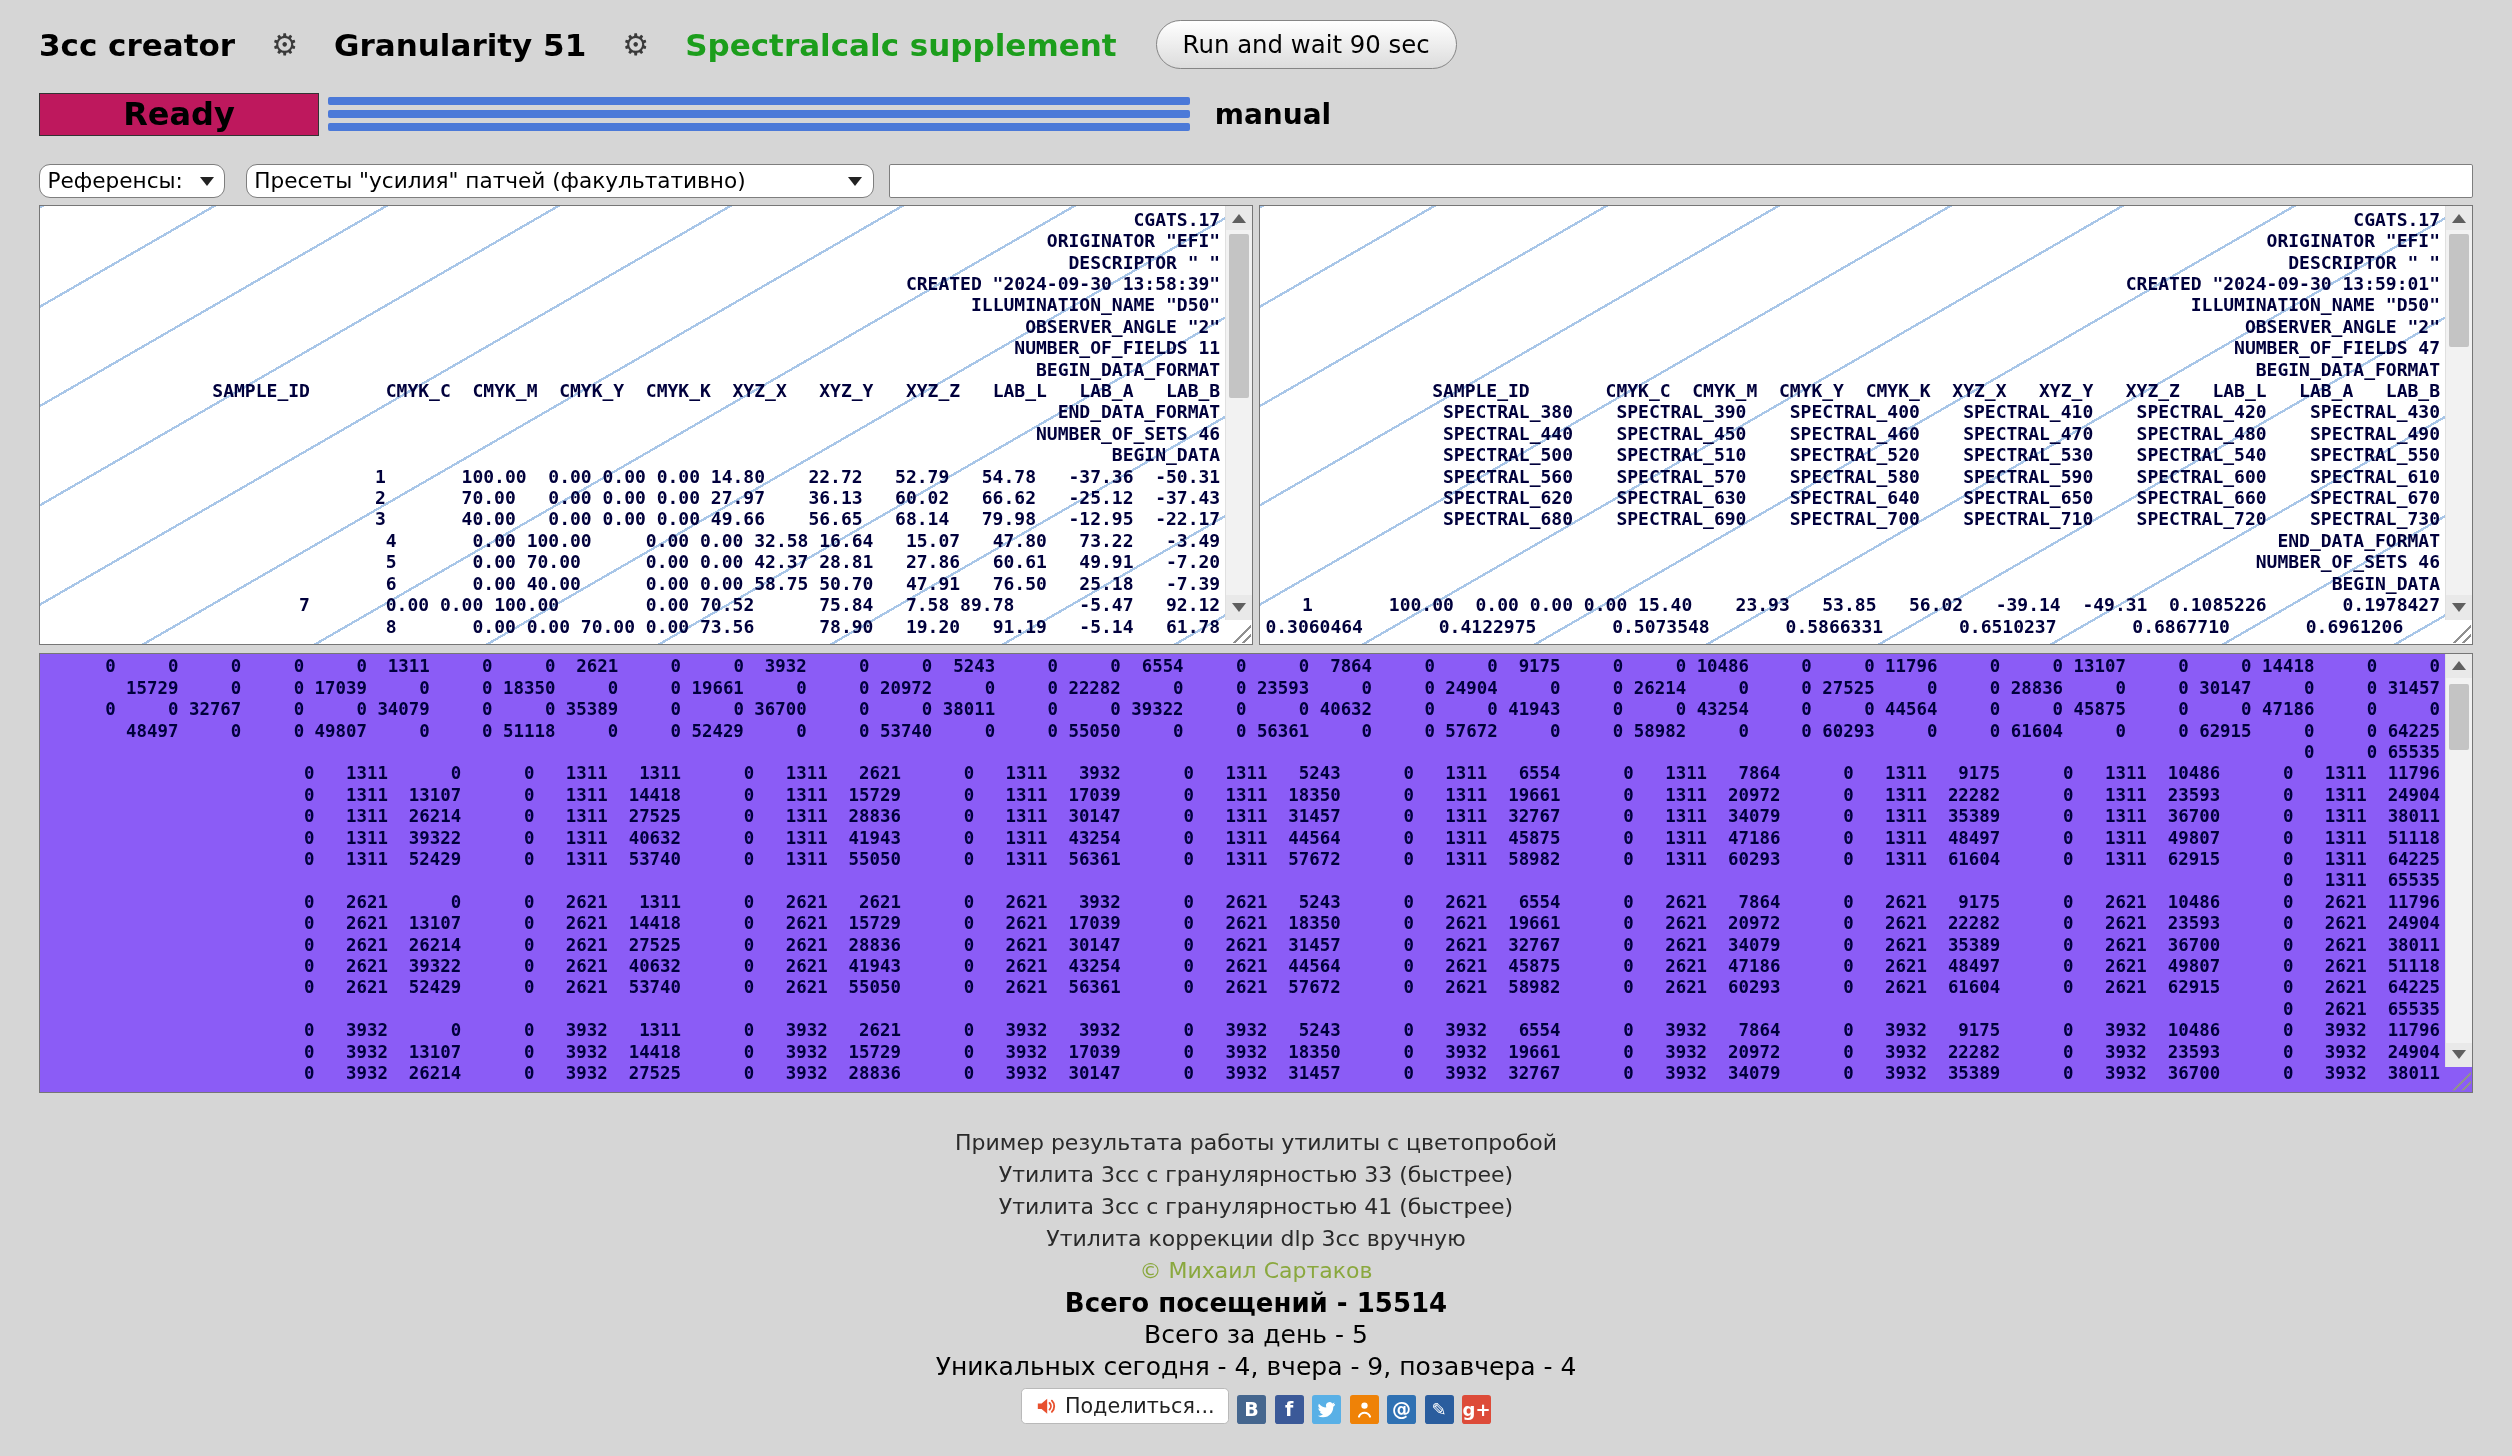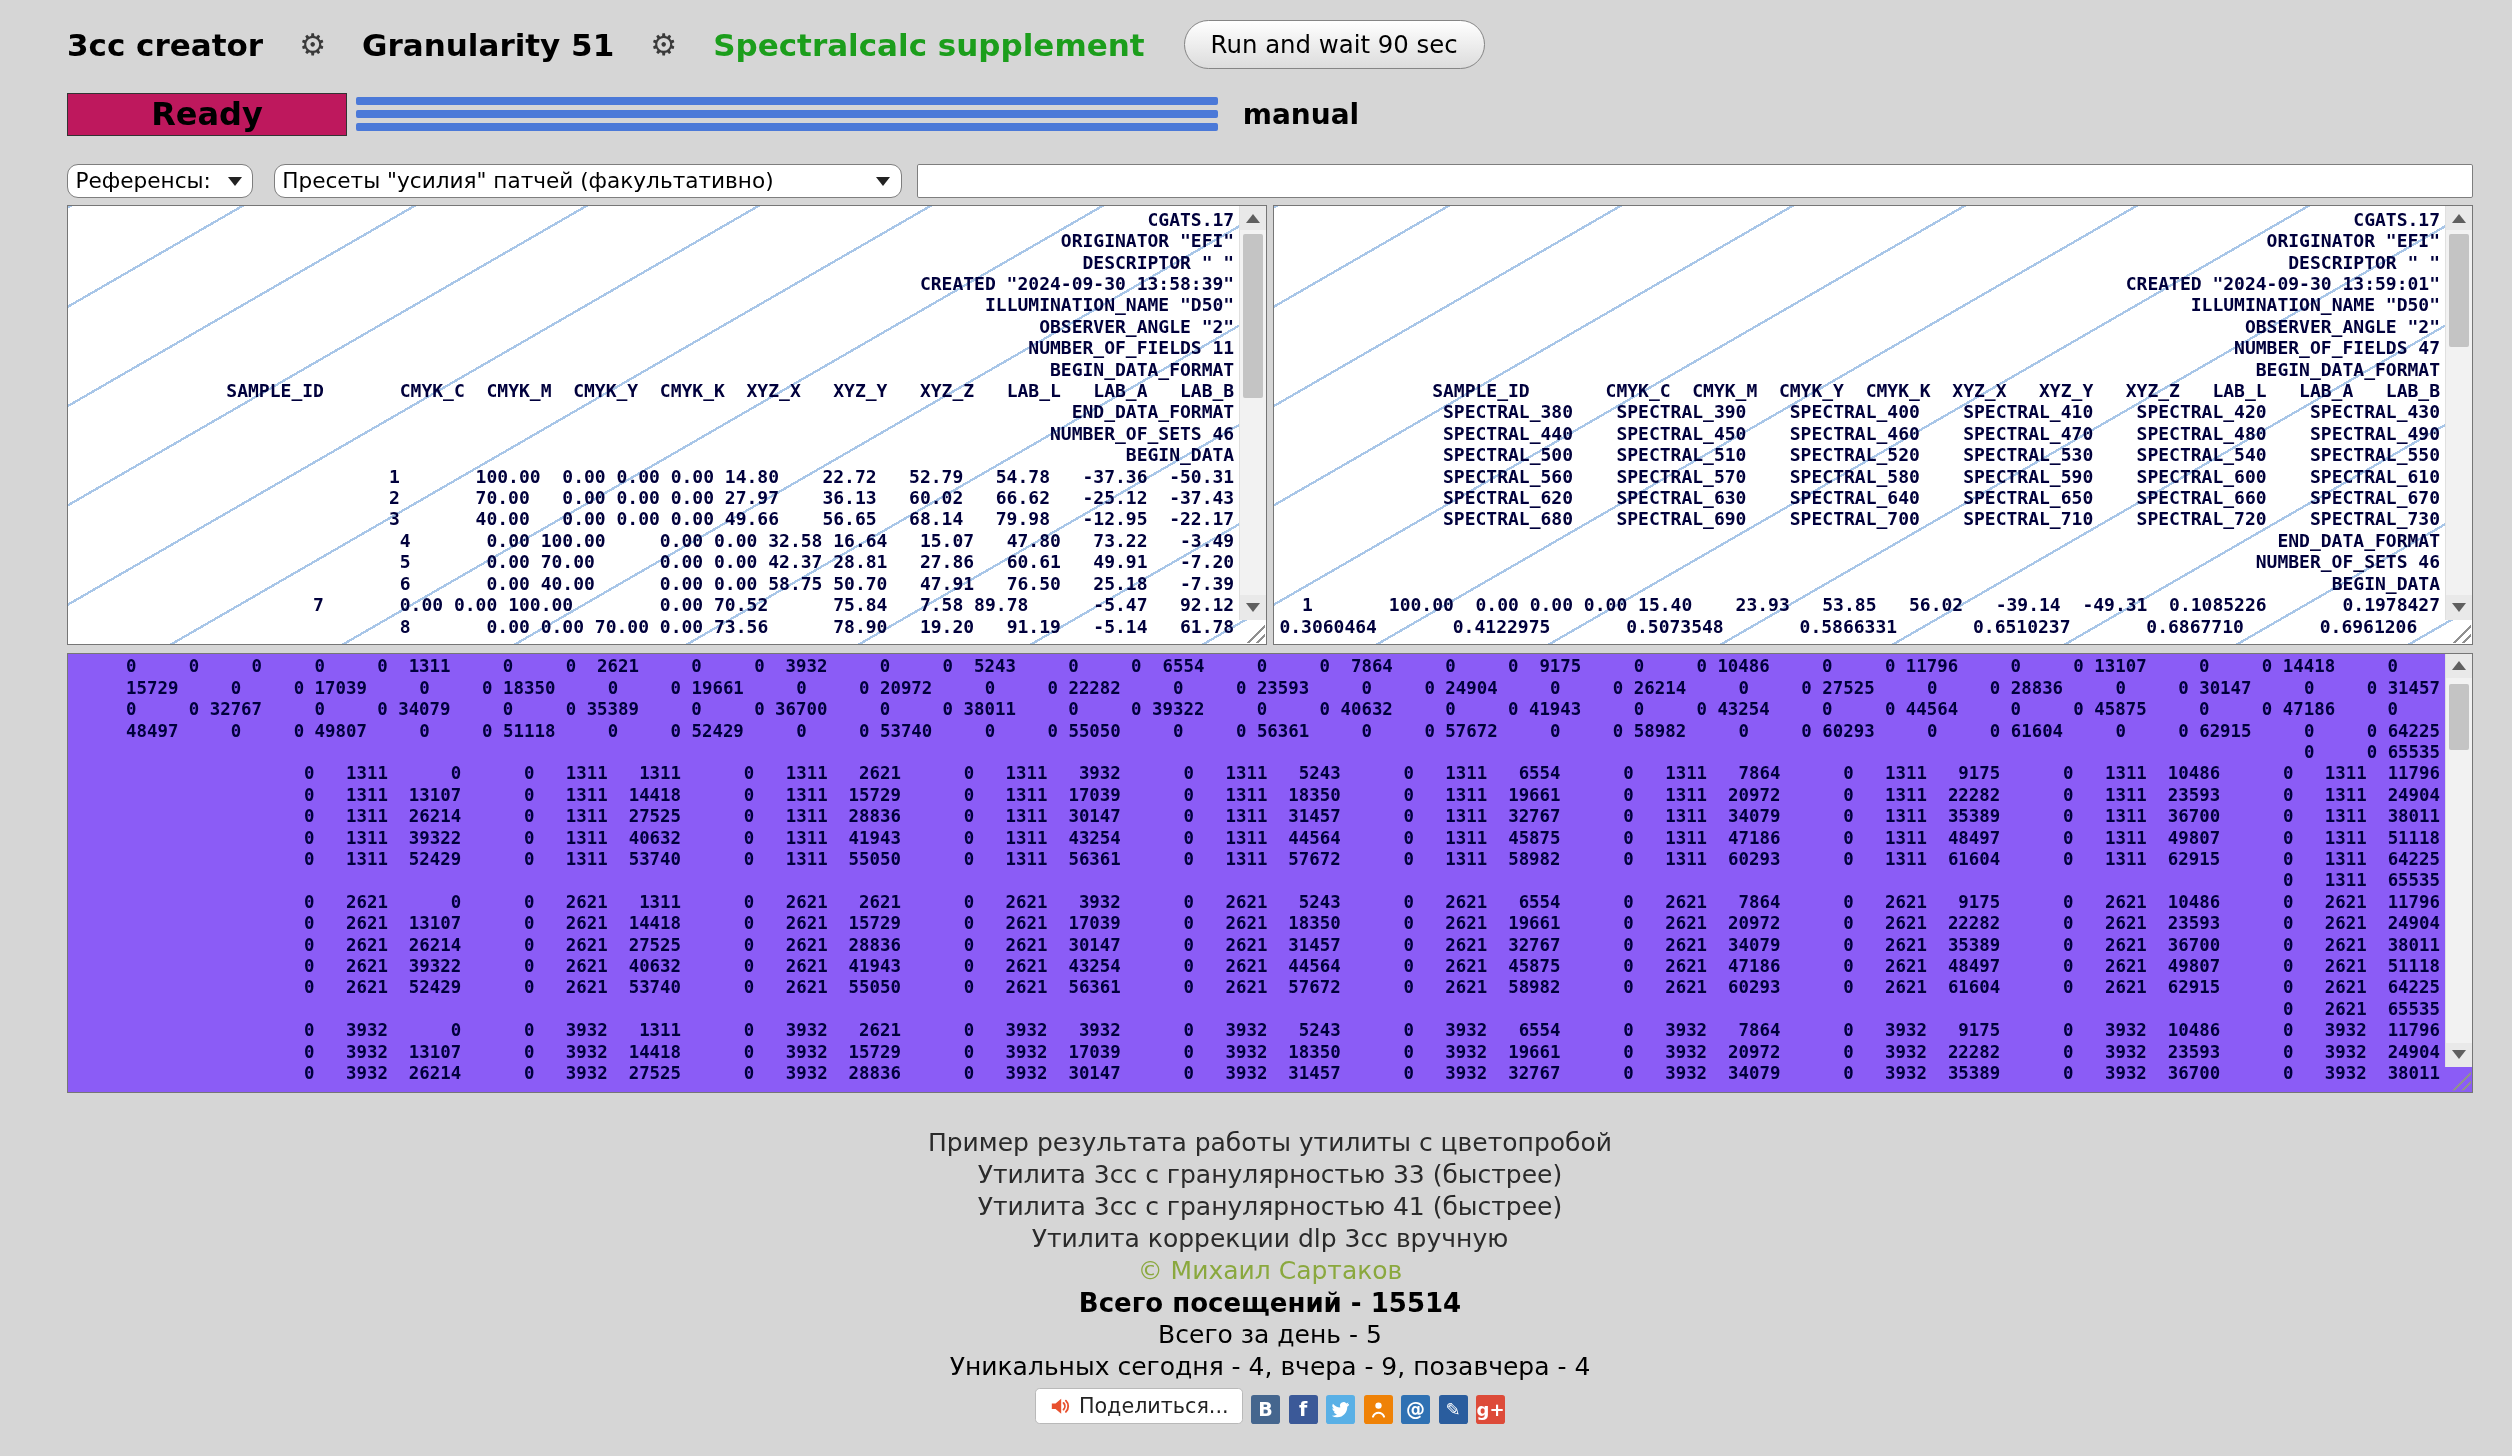--- a/index.html
+++ b/index.html
@@ -2,21 +2,21 @@
 <html style="font-size:15px"><head>
 <meta charset="utf-8">
 <style>
   html,body{margin:0;padding:0;}
   body{
     width:2512px;height:1456px;overflow:hidden;
     background:#d6d6d6;
     font-family:"DejaVu Sans","Liberation Sans",sans-serif;
     color:#000;
   }
-  .page{padding:0 39px;margin-left:28px;}
+  .page{padding:0 39px;}
 
   
   .hdr{display:flex;align-items:center;padding-top:19px;height:51px;}
   .title{font-size:31px;font-weight:bold;white-space:nowrap;}
   .title.green{color:#1c9e1c;}
   .gear{font-size:30px;color:#3a3a3a;margin:0 36px;line-height:1;}
   .runbtn{
     margin-left:39px;height:49px;padding:0 26px;
     border:1.9px solid #858585;border-radius:24.4px;
     background:linear-gradient(#ffffff,#dcdcdc);
@@ -84,21 +84,21 @@
   .th-b{top:28px;height:113px;}
   .th-c{top:30px;height:66px;}
   .grip{
     position:absolute;right:0.9px;bottom:0.9px;width:22.5px;height:22.5px;z-index:3;
     background:repeating-linear-gradient(135deg,transparent 0 4.7px,#909090 4.7px 6.6px);
     clip-path:polygon(100% 0,100% 100%,0 100%);
   }
 
   
   .footer{margin-top:34px;text-align:center;}
-  .flink{display:block;font-size:25px;line-height:32px;color:#2a2a2a;text-decoration:none;cursor:pointer;}
+  .flink{display:block;font-size:22px;line-height:32px;color:#2a2a2a;text-decoration:none;cursor:pointer;}
   .flink.green{color:#8aa83e;}
   .visits{font-size:25px;line-height:32px;color:#000;}
   .visits.bold{font-weight:bold;font-size:26px;}
 
   
   .share{display:flex;justify-content:center;align-items:flex-end;gap:8.5px;margin-top:5.6px;}
   .sharebtn{
     display:flex;align-items:center;gap:7.5px;height:36px;padding:0 13px;
     background: #fff;border:0.9px solid #b9b9b9;border-radius:4.7px;
     font-family:inherit;font-size:20.7px;color:#222;cursor:pointer;

